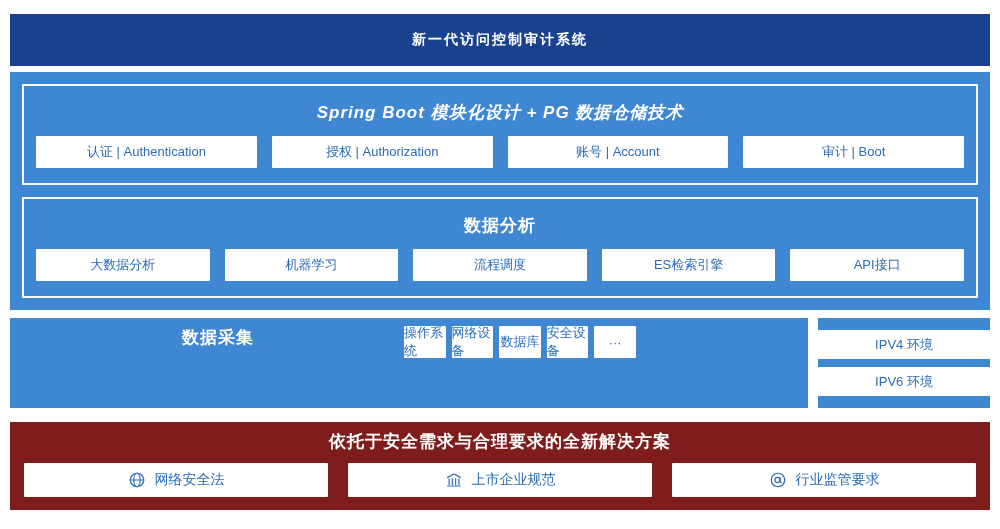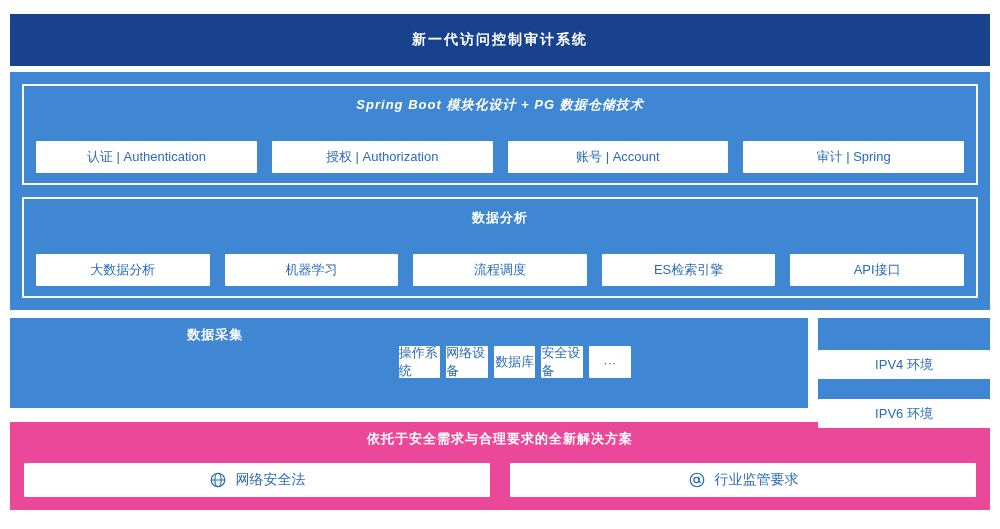--- a/index.html
+++ b/index.html
@@ -20,47 +20,47 @@
     height: 238px; background: #3f87d2; padding: 12px;
     display: flex; flex-direction: column; gap: 12px;
     margin-bottom: 8px;
   }
   .subsection {
     flex: 1; border: 2px solid rgba(255,255,255,0.95);
     display: flex; flex-direction: column; justify-content: space-evenly;
     padding: 4px 12px;
   }
   .sub-title {
-    color: #ffffff; font-weight: bold; font-size: 13px;
+    color: #ffffff; font-weight: bold; font-size: 17px;
     text-align: center; letter-spacing: 1px;
   }
   .sub-title.italic { font-style: italic; }
   .box-row { display: flex; gap: 15px; }
   .wbox {
     flex: 1; background: #ffffff; color: #2a6cb8;
     height: 32px; display: flex; align-items: center; justify-content: center;
-    font-size: 13px; border-radius: 1px; margin-top: 20px;
+    font-size: 13px; border-radius: 1px;
   }
 
   
   .mid-row { display: flex; gap: 10px; height: 90px; margin-bottom: 14px; }
   .collection {
     flex: 1; background: #3f87d2; padding: 8px 22px 10px 22px;
     display: flex; flex-direction: row; justify-content: space-evenly;
   }
   .collection .box-row { gap: 6px; }
   .env {
     width: 172px; background: #3f87d2; padding: 12px 0;
     display: flex; flex-direction: column; justify-content: space-between;
   }
   .env .wbox { flex: none; height: 29px; }
 
   
   .solution {
-    height: 88px; background: #ec4899; padding: 8px 14px 13px 14px;
+    height: 88px; background: #7f1d1d; padding: 8px 14px 13px 14px;
     display: flex; flex-direction: column; justify-content: space-between;
   }
   .sol-row { display: flex; gap: 20px; }
   .sol-box {
     flex: 1; background: #ffffff; color: #2a6cb8;
     height: 34px; display: flex; align-items: center; justify-content: center;
     gap: 9px; font-size: 14px; border-radius: 1px;
   }
   .sol-icon { display: inline-flex; width: 18px; height: 18px; color: #2a6cb8; }
   .sol-icon svg { width: 18px; height: 18px; stroke: currentColor; fill: none; stroke-width: 1.6; stroke-linecap: round; stroke-linejoin: round; }
@@ -80,21 +80,21 @@
       <div class="sub-title italic">
         <span>Spring Boot</span>
         <span>模块化设计 +</span>
         <span>PG</span>
         <span>数据仓储技术</span>
       </div>
       <div class="box-row">
         <div class="wbox">认证 | Authentication</div>
         <div class="wbox">授权 | Authorization</div>
         <div class="wbox">账号 | Account</div>
-        <div class="wbox">审计 | Spring</div>
+        <div class="wbox">审计 | Boot</div>
       </div>
     </div>
 
     <div class="subsection">
       <div class="sub-title">数据分析</div>
       <div class="box-row">
         <div class="wbox">大数据分析</div>
         <div class="wbox">机器学习</div>
         <div class="wbox">流程调度</div>
         <div class="wbox">ES检索引擎</div>
@@ -133,20 +133,33 @@
           <svg viewBox="0 0 24 24">
             <circle cx="12" cy="12" r="9"></circle>
             <ellipse cx="12" cy="12" rx="4.2" ry="9"></ellipse>
             <line x1="3" y1="12" x2="21" y2="12"></line>
           </svg>
         </span>
         <span>网络安全法</span>
       </div>
 
 
+      <div class="sol-box">
+        <span class="sol-icon">
+          <svg viewBox="0 0 24 24">
+            <path d="M3.5 8.5 12 4l8.5 4.5"></path>
+            <line x1="5.5" y1="10.5" x2="5.5" y2="18"></line>
+            <line x1="9.8" y1="10.5" x2="9.8" y2="18"></line>
+            <line x1="14.2" y1="10.5" x2="14.2" y2="18"></line>
+            <line x1="18.5" y1="10.5" x2="18.5" y2="18"></line>
+            <line x1="3.5" y1="20" x2="20.5" y2="20"></line>
+          </svg>
+        </span>
+        <span>上市企业规范</span>
+      </div>
 
       <div class="sol-box">
         <span class="sol-icon">
           <svg viewBox="0 0 24 24">
             <circle cx="12" cy="12" r="9"></circle>
             <circle cx="11.3" cy="12" r="3.4"></circle>
             <path d="M14.7 8.6v5.2c0 1.2.8 1.7 1.8 1.4"></path>
           </svg>
         </span>
         <span>行业监管要求</span>

